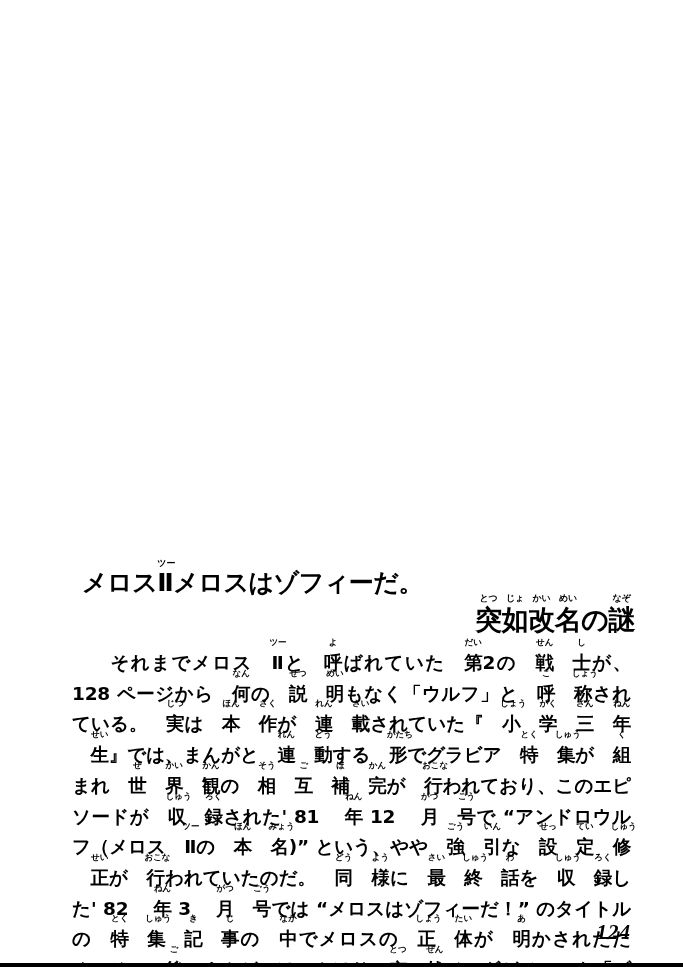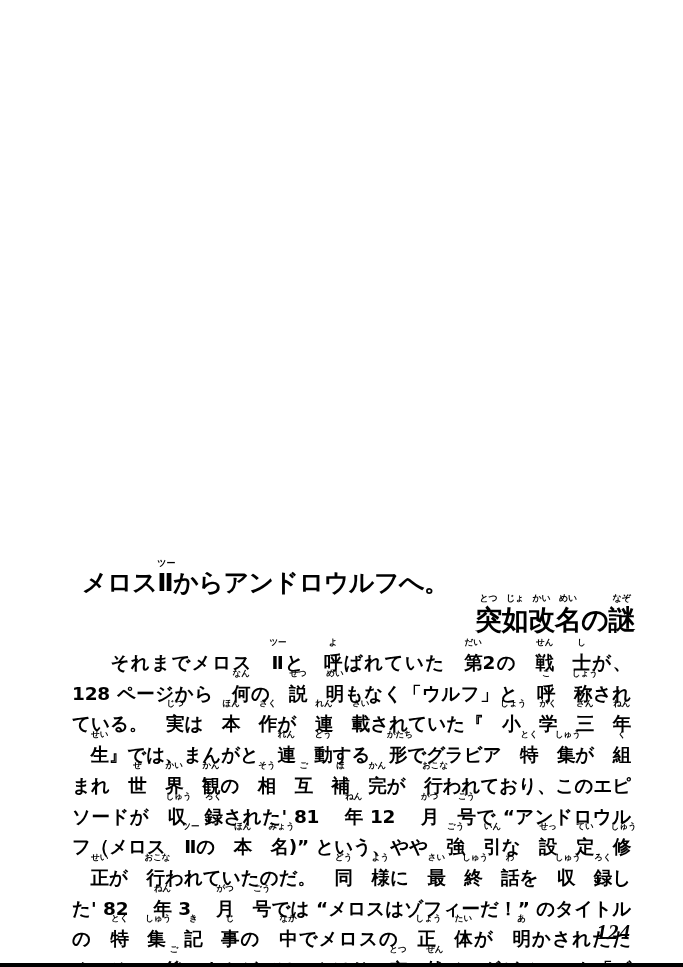--- a/index.html
+++ b/index.html
@@ -112,21 +112,21 @@
     background: #000000;
   }
 </style>
 </head>
 <body>
 
 <div class="page">
 
   <h1 class="headline">
     <span class="line line1">
-      <span>メロス</span><span class="ruby-wrap"><span class="rb-top">ツー</span><span>Ⅱ</span></span><span>からアンドロウルフへ。</span>
+      <span>メロス</span><span class="ruby-wrap"><span class="rb-top">ツー</span><span>Ⅱ</span></span><span>メロスはゾフィーだ。</span>
     </span>
     <span class="line line2"><span class="ruby-wrap"><span class="rb-top">とつ</span><span>突</span></span><span class="ruby-wrap"><span class="rb-top">じょ</span><span>如</span></span><span class="ruby-wrap"><span class="rb-top">かい</span><span>改</span></span><span class="ruby-wrap"><span class="rb-top">めい</span><span>名</span></span><span class="ruby-wrap"><span>の</span></span><span class="ruby-wrap"><span class="rb-top">なぞ</span><span>謎</span></span></span>
   </h1>
 
   <div class="body-copy">
     <p><span>　それまでメロス</span><span class="rt"><span class="rt-top">ツー</span><span>Ⅱ</span></span><span>と</span><span class="rt"><span class="rt-top">よ</span><span>呼</span></span><span>ばれていた</span><span class="rt"><span class="rt-top">だい</span><span>第</span></span><span>2の</span><span class="rt"><span class="rt-top">せん</span><span>戦</span></span><span class="rt"><span class="rt-top">し</span><span>士</span></span><span>が、128 ページか</span><span>ら</span><span class="rt"><span class="rt-top">なん</span><span>何</span></span><span>の</span><span class="rt"><span class="rt-top">せつ</span><span>説</span></span><span class="rt"><span class="rt-top">めい</span><span>明</span></span><span>もなく「ウルフ」と</span><span class="rt"><span class="rt-top">こ</span><span>呼</span></span><span class="rt"><span class="rt-top">しょう</span><span>称</span></span><span>されている。</span><span class="rt"><span class="rt-top">じつ</span><span>実</span></span><span>は</span><span class="rt"><span class="rt-top">ほん</span><span>本</span></span><span class="rt"><span class="rt-top">さく</span><span>作</span></span><span>が</span><span class="rt"><span class="rt-top">れん</span><span>連</span></span><span class="rt"><span class="rt-top">さい</span><span>載</span></span><span>されていた『</span><span class="rt"><span class="rt-top">しょう</span><span>小</span></span><span class="rt"><span class="rt-top">がく</span><span>学</span></span><span class="rt"><span class="rt-top">さん</span><span>三</span></span><span class="rt"><span class="rt-top">ねん</span><span>年</span></span><span class="rt"><span class="rt-top">せい</span><span>生</span></span><span>』では、まんがと</span><span class="rt"><span class="rt-top">れん</span><span>連</span></span><span class="rt"><span class="rt-top">どう</span><span>動</span></span><span>する</span><span class="rt"><span class="rt-top">かたち</span><span>形</span></span><span>でグラビア</span><span class="rt"><span class="rt-top">とく</span><span>特</span></span><span class="rt"><span class="rt-top">しゅう</span><span>集</span></span><span>が</span><span class="rt"><span class="rt-top">く</span><span>組</span></span><span>まれ</span><span class="rt"><span class="rt-top">せ</span><span>世</span></span><span class="rt"><span class="rt-top">かい</span><span>界</span></span><span class="rt"><span class="rt-top">かん</span><span>観</span></span><span>の</span><span class="rt"><span class="rt-top">そう</span><span>相</span></span><span class="rt"><span class="rt-top">ご</span><span>互</span></span><span class="rt"><span class="rt-top">ほ</span><span>補</span></span><span class="rt"><span class="rt-top">かん</span><span>完</span></span><span>が</span><span class="rt"><span class="rt-top">おこな</span><span>行</span></span><span>われており、このエピソード</span><span>が</span><span class="rt"><span class="rt-top">しゅう</span><span>収</span></span><span class="rt"><span class="rt-top">ろく</span><span>録</span></span><span>された' 81 </span><span class="rt"><span class="rt-top">ねん</span><span>年</span></span><span> 12 </span><span class="rt"><span class="rt-top">がつ</span><span>月</span></span><span class="rt"><span class="rt-top">ごう</span><span>号</span></span><span>で “アンドロウルフ（メロス</span><span class="rt"><span class="rt-top">ツー</span><span>Ⅱ</span></span><span>の</span><span class="rt"><span class="rt-top">ほん</span><span>本</span></span><span class="rt"><span class="rt-top">みょう</span><span>名</span></span><span>)” という、やや</span><span class="rt"><span class="rt-top">ごう</span><span>強</span></span><span class="rt"><span class="rt-top">いん</span><span>引</span></span><span>な</span><span class="rt"><span class="rt-top">せっ</span><span>設</span></span><span class="rt"><span class="rt-top">てい</span><span>定</span></span><span class="rt"><span class="rt-top">しゅう</span><span>修</span></span><span class="rt"><span class="rt-top">せい</span><span>正</span></span><span>が</span><span class="rt"><span class="rt-top">おこな</span><span>行</span></span><span>われていたのだ。</span><span class="rt"><span class="rt-top">どう</span><span>同</span></span><span class="rt"><span class="rt-top">よう</span><span>様</span></span><span>に</span><span class="rt"><span class="rt-top">さい</span><span>最</span></span><span class="rt"><span class="rt-top">しゅう</span><span>終</span></span><span class="rt"><span class="rt-top">わ</span><span>話</span></span><span>を</span><span class="rt"><span class="rt-top">しゅう</span><span>収</span></span><span class="rt"><span class="rt-top">ろく</span><span>録</span></span><span>した' 82 </span><span class="rt"><span class="rt-top">ねん</span><span>年</span></span><span> 3 </span><span class="rt"><span class="rt-top">がつ</span><span>月</span></span><span class="rt"><span class="rt-top">ごう</span><span>号</span></span><span>では “メロスはゾフィーだ！” のタ</span><span>イトルの</span><span class="rt"><span class="rt-top">とく</span><span>特</span></span><span class="rt"><span class="rt-top">しゅう</span><span>集</span></span><span class="rt"><span class="rt-top">き</span><span>記</span></span><span class="rt"><span class="rt-top">じ</span><span>事</span></span><span>の</span><span class="rt"><span class="rt-top">なか</span><span>中</span></span><span>でメロスの</span><span class="rt"><span class="rt-top">しょう</span><span>正</span></span><span class="rt"><span class="rt-top">たい</span><span>体</span></span><span>が</span><span class="rt"><span class="rt-top">あ</span><span>明</span></span><span>かされたため、その</span><span class="rt"><span class="rt-top">ご</span><span>後</span></span><span>のまんがでは、やはり</span><span class="rt"><span class="rt-top">とつ</span><span>突</span></span><span class="rt"><span class="rt-top">ぜん</span><span>然</span></span><span>ジュダがメロスを「ゾフィー」と</span></p>
   </div>
 
   <div class="page-number">124</div>
   <div class="bottom-bar"></div>

